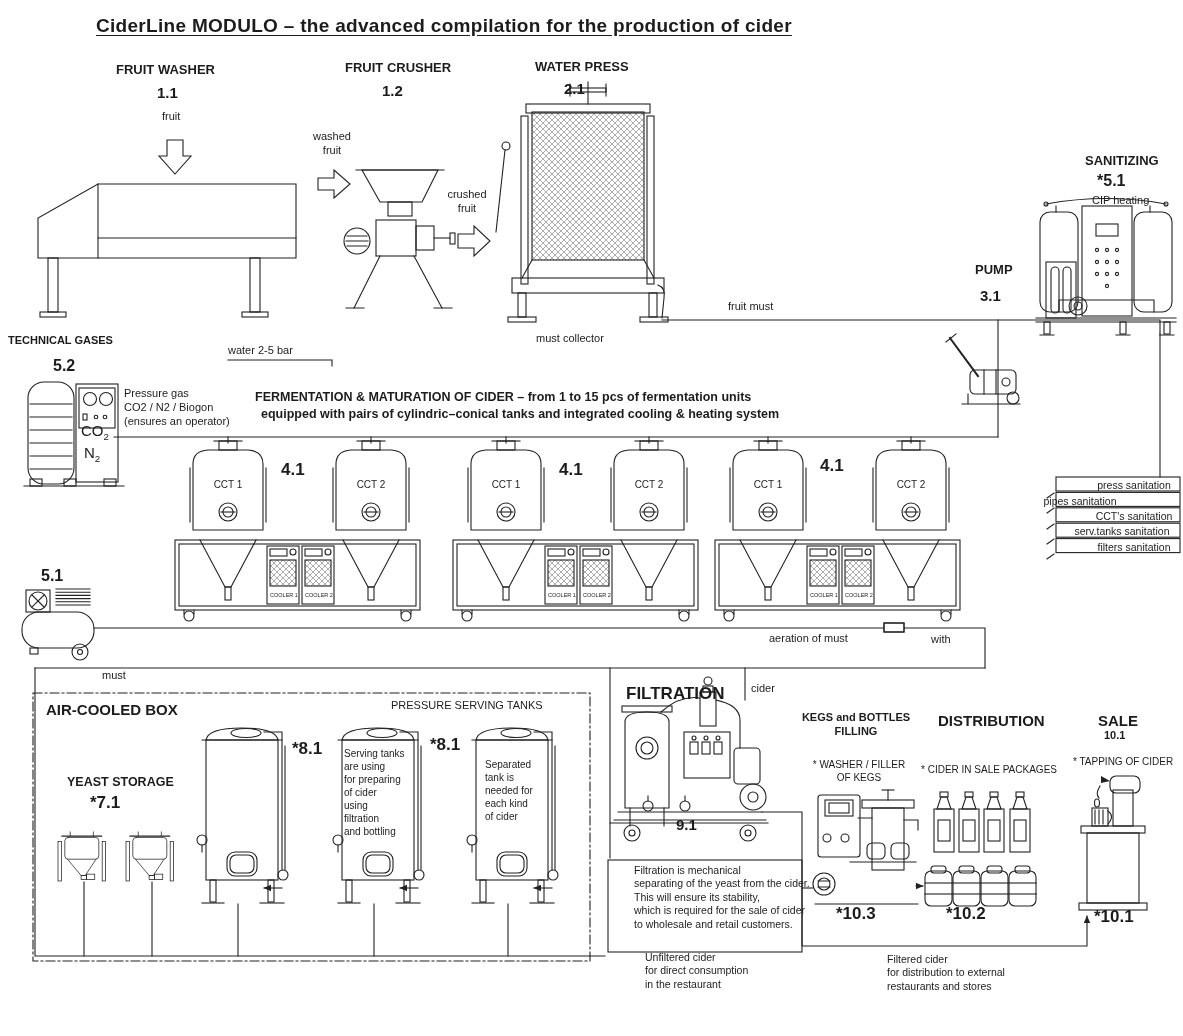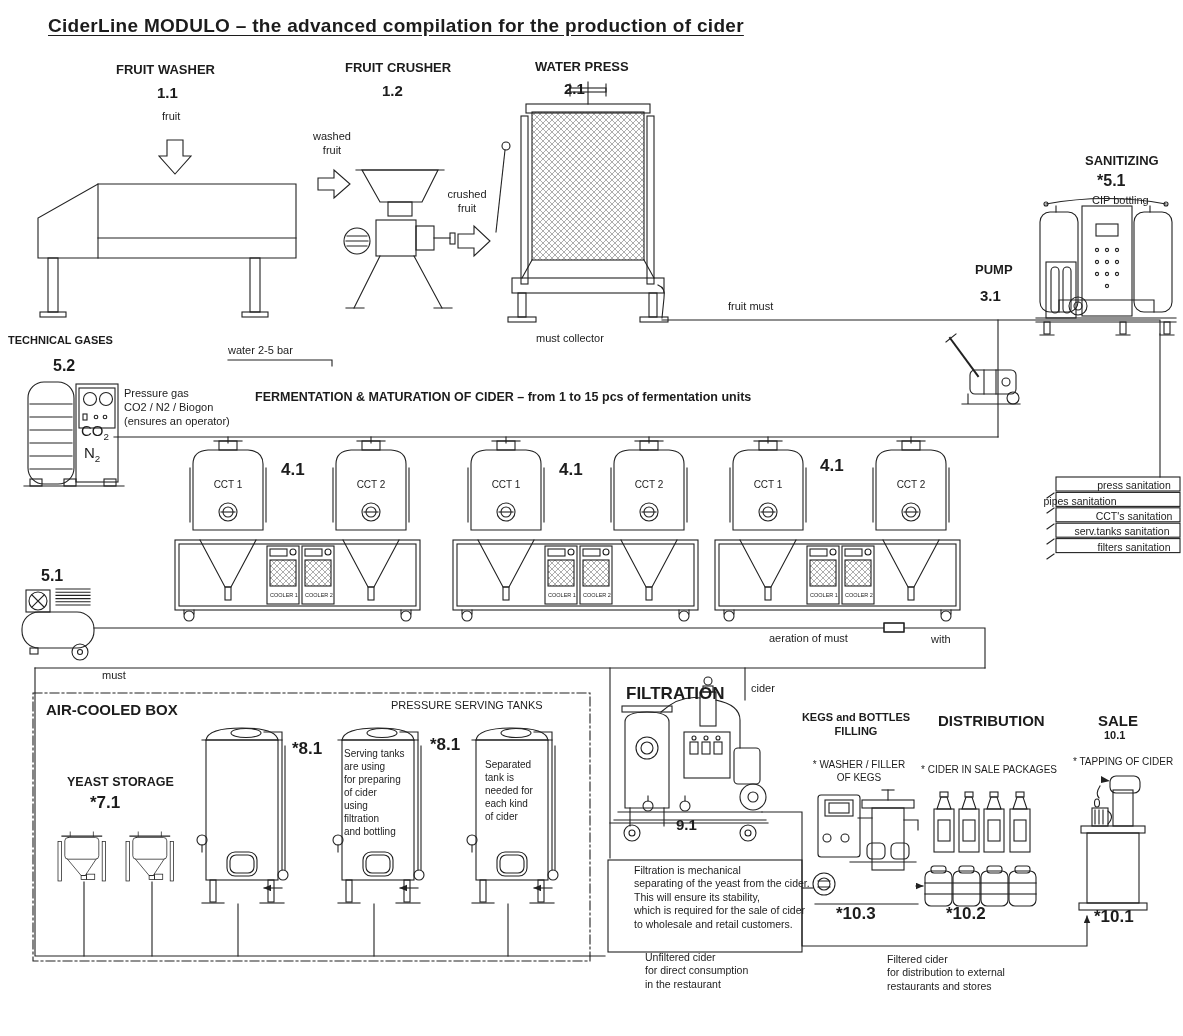--- a/index.html
+++ b/index.html
@@ -15,21 +15,21 @@
   .s10{font-size:10px;line-height:1.3;}
   .s105{font-size:10.5px;line-height:1.28;margin-left:16px;}
   .s11{font-size:11px;}
   .s12{font-size:12px;line-height:1.38;}
   .s125{font-size:12.5px;}
   .s13{font-size:13px;}
   .s14{font-size:11px;}
   .s15{font-size:15px;}
   .s16{font-size:16px;}
   .s17{font-size:17px;}
-  .s19{font-size:19px;letter-spacing:.3px;}
+  .s19{font-size:19px;letter-spacing:.3px;margin-left:48px;}
   sub{font-size:65%;}
 </style>
 </head>
 <body>
 
 <div class="stage">
 
 <svg class="art" width="1183" height="1036" viewBox="0 0 1183 1036">
   <defs>
     <pattern id="xhp" width="6" height="6" patternUnits="userSpaceOnUse">
@@ -381,36 +381,37 @@
 <div class="t s11 c wrap" style="left:438px;top:188px;width:58px">crushed fruit</div>
 
 <div class="t s13 b" style="left:535px;top:59px">WATER PRESS</div>
 <div class="t s15 b" style="left:564px;top:80px">2.1</div>
 <div class="t s11" style="left:536px;top:332px">must collector</div>
 <div class="t s11" style="left:728px;top:300px">fruit must</div>
 <div class="t s11" style="left:228px;top:344px">water 2-5 bar</div>
 
 <div class="t s13 b" style="left:1085px;top:153px">SANITIZING</div>
 <div class="t s16 b" style="left:1097px;top:171px">*5.1</div>
-<div class="t s11" style="left:1092px;top:194px">CIP bottling</div>
+<div class="t s11" style="left:1092px;top:194px">CIP heating</div>
 
 <div class="t s13 b" style="left:975px;top:262px">PUMP</div>
 <div class="t s15 b" style="left:980px;top:287px">3.1</div>
 
 <div class="t s14 b" style="left:8px;top:334px">TECHNICAL GASES</div>
 <div class="t s16 b" style="left:53px;top:356px">5.2</div>
 <div class="t s11" style="left:124px;top:387px">
   <div>Pressure gas</div>
   <div>CO2 / N2 / Biogon</div>
   <div>(ensures an operator)</div>
 </div>
 <div class="t s15" style="left:81px;top:422px"><span>CO</span><sub>2</sub></div>
 <div class="t s15" style="left:84px;top:444px"><span>N</span><sub>2</sub></div>
 
 <div class="t s125 b" style="left:255px;top:390px">FERMENTATION &amp; MATURATION OF CIDER – from 1 to 15 pcs of fermentation units</div>
+<div class="t s125 b" style="left:261px;top:407px">equipped with pairs of cylindric–conical tanks and integrated cooling &amp; heating system</div>
 
 <div class="t s10 c" style="left:208px;top:478px;width:40px">CCT 1</div>
 <div class="t s10 c" style="left:351px;top:478px;width:40px">CCT 2</div>
 <div class="t s10 c" style="left:486px;top:478px;width:40px">CCT 1</div>
 <div class="t s10 c" style="left:629px;top:478px;width:40px">CCT 2</div>
 <div class="t s10 c" style="left:748px;top:478px;width:40px">CCT 1</div>
 <div class="t s10 c" style="left:891px;top:478px;width:40px">CCT 2</div>
 
 <div class="t s17 b" style="left:281px;top:459px">4.1</div>
 <div class="t s17 b" style="left:559px;top:459px">4.1</div>

